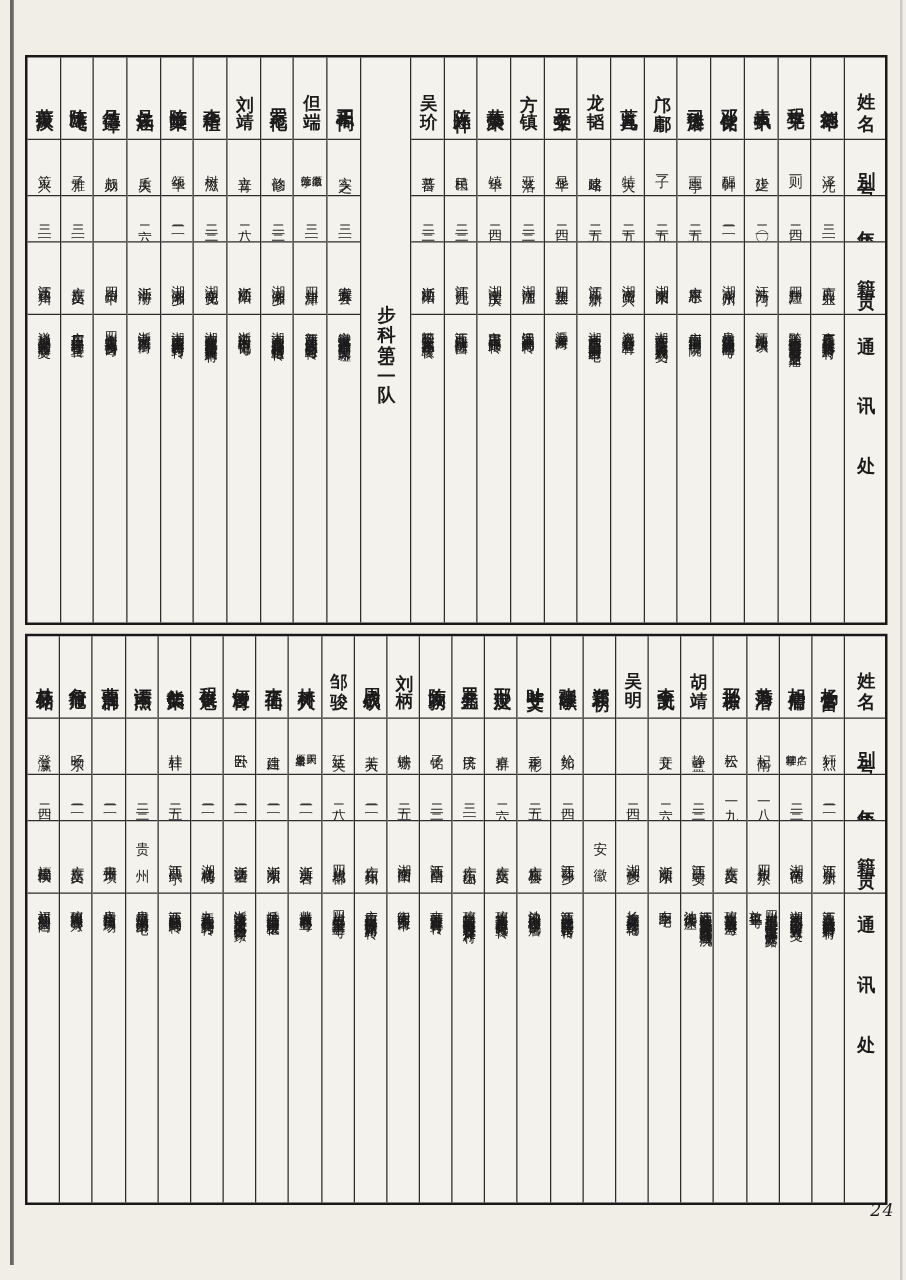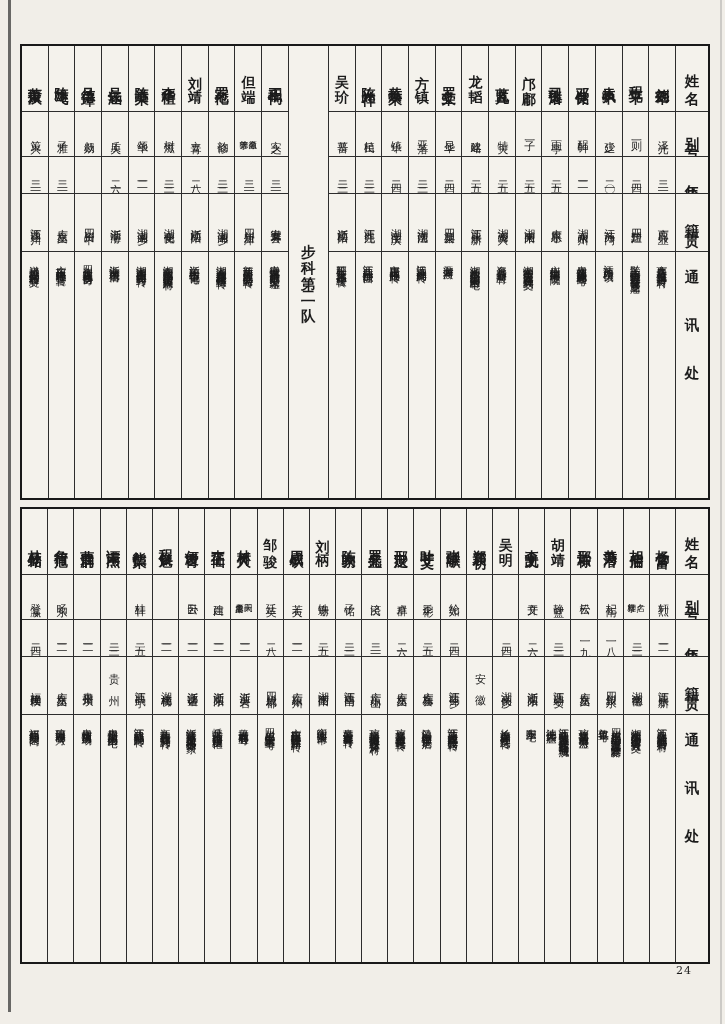--- a/index.html
+++ b/index.html
@@ -39,21 +39,21 @@
   .origin{font-size:11px;letter-spacing:1.5px;}
   .origin.spread{letter-spacing:22px;}
   .address{font-size:10.5px;letter-spacing:1px;line-height:1.18;}
   .lbl-text{font-size:14.5px;font-weight:700;letter-spacing:16px;}
   .hdr .vtext{font-weight:700;font-size:14.5px;}
   .h-name{letter-spacing:16px;}
   .h-alias{letter-spacing:8px;}
   .h-age{letter-spacing:3px;}
   .h-origin{letter-spacing:12px;}
   .h-addr{letter-spacing:48px;}
-  .page-number{position:absolute;right:33px;bottom:47px;font-size:11px;letter-spacing:1px;}
+  .page-number{position:absolute;right:9px;bottom:47px;font-size:14px;letter-spacing:1px;font-style:italic;}
 </style>
 </head>
 <body>
 
 <div class="page">
   <div class="edge-left"></div>
   <div class="edge-right"></div>
 
   <div class="roster" id="table-top">
     <div class="col hdr">

